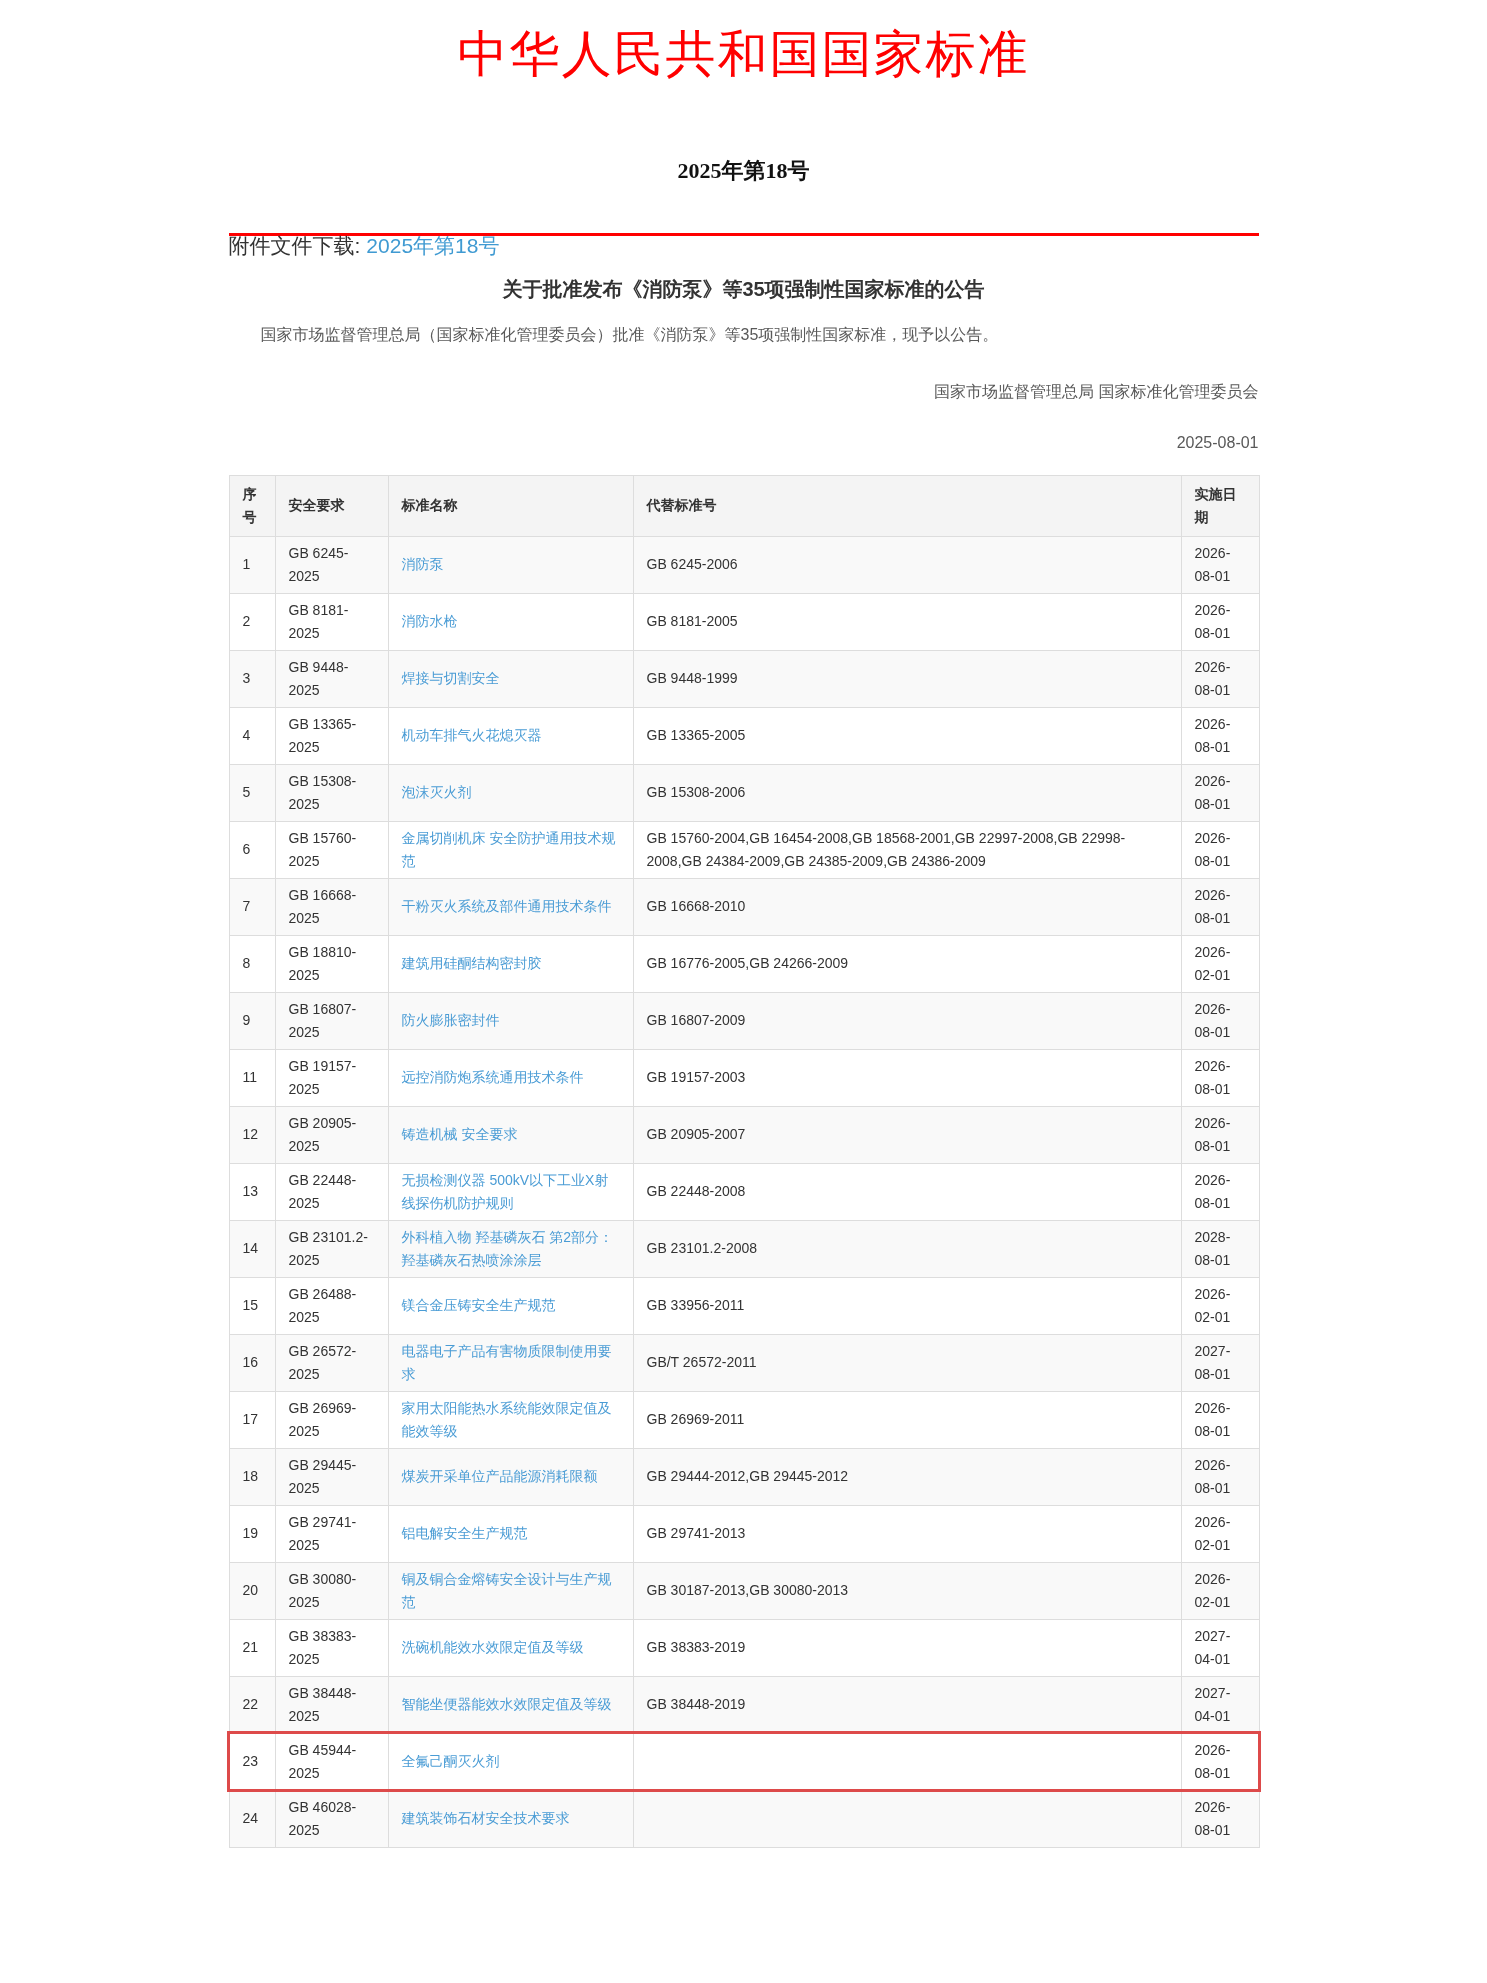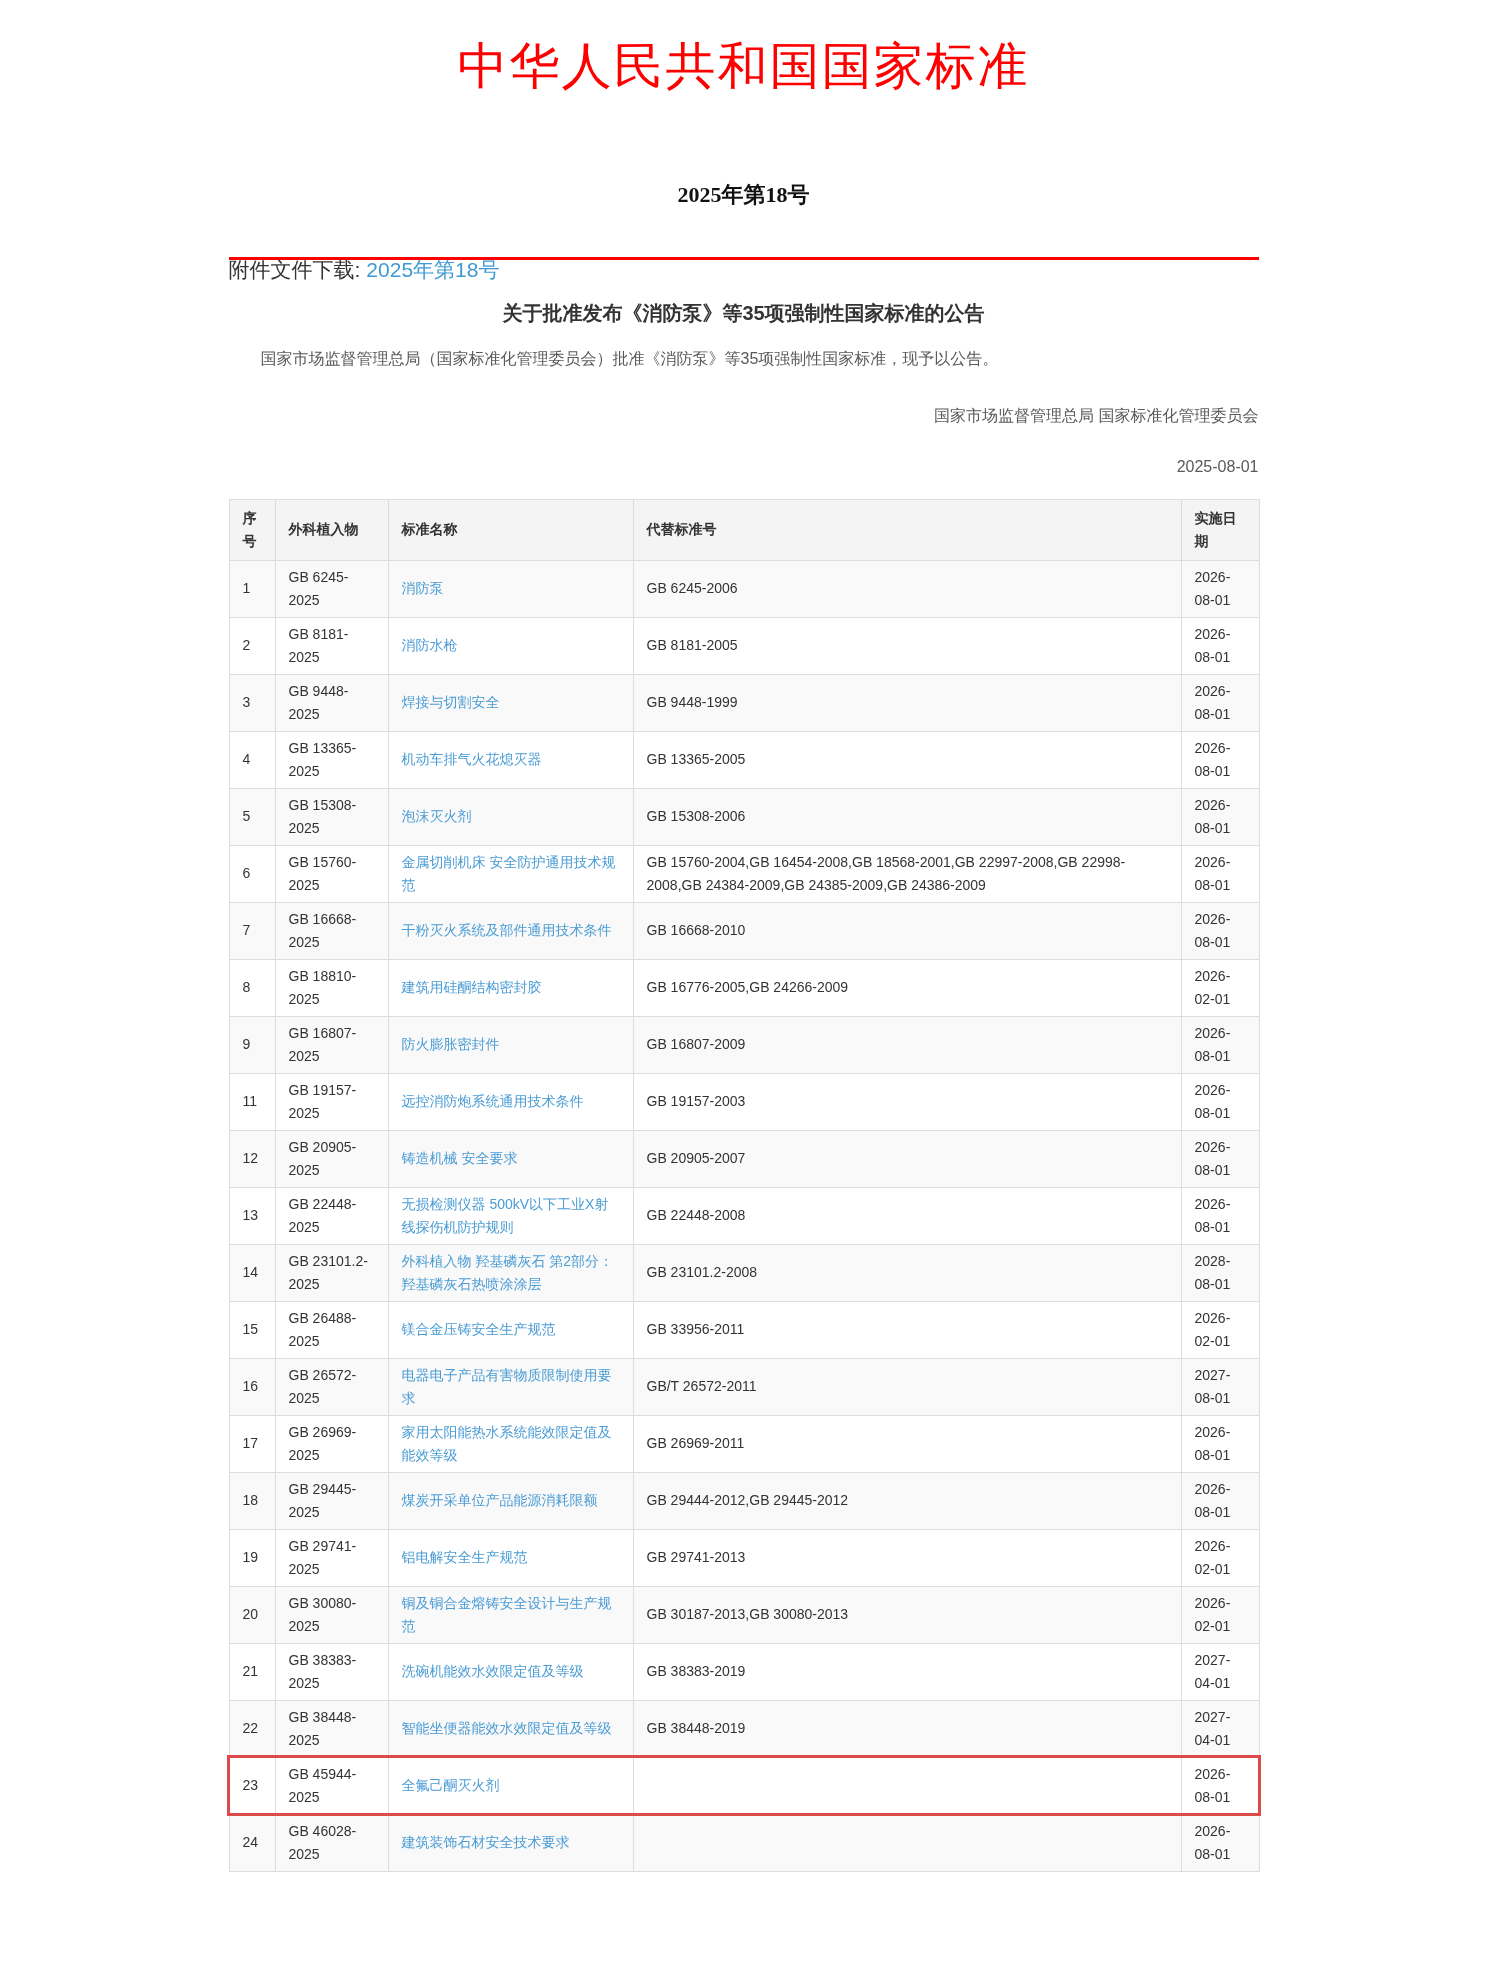--- a/index.html
+++ b/index.html
@@ -3,21 +3,21 @@
 <meta charset="utf-8">
 <style>
   html,body{margin:0;padding:0;background:#ffffff;}
   body{
     width:1487px;height:1983px;position:relative;
     font-family:"Liberation Sans","DejaVu Sans",sans-serif;
     -webkit-font-smoothing:antialiased;
   }
   .content{width:1030px;margin:0 auto;}
   .doc-title{
-    margin:16px;padding-top:24px;text-align:center;
+    margin:4px;padding-top:24px;text-align:center;
     font-family:"Liberation Serif","DejaVu Serif",serif;
     font-size:50px;font-weight:400;color:#ff0000;letter-spacing:2px;line-height:1.05;
   }
   .doc-subtitle{
     margin:0;padding-top:60px;text-align:center;
     font-family:"Liberation Serif","DejaVu Serif",serif;
     font-size:44px;font-weight:400;color:#ff0000;line-height:1.05;
   }
   .issue-no{
     margin:0;padding-top:74px;text-align:center;
@@ -82,21 +82,21 @@
     <colgroup>
       <col class="col-seq">
         <col class="col-code">
         <col class="col-name">
         <col class="col-replaced">
         <col class="col-date">
     </colgroup>
     <thead>
       <tr>
         <th>序号</th>
-        <th>外科植入物</th>
+        <th>安全要求</th>
         <th>标准名称</th>
         <th>代替标准号</th>
         <th>实施日期</th>
       </tr>
     </thead>
     <tbody id="standards-body">
         <tr>
           <td>1</td>
           <td>GB 6245-2025</td>
           <td><a href="#">消防泵</a></td>

